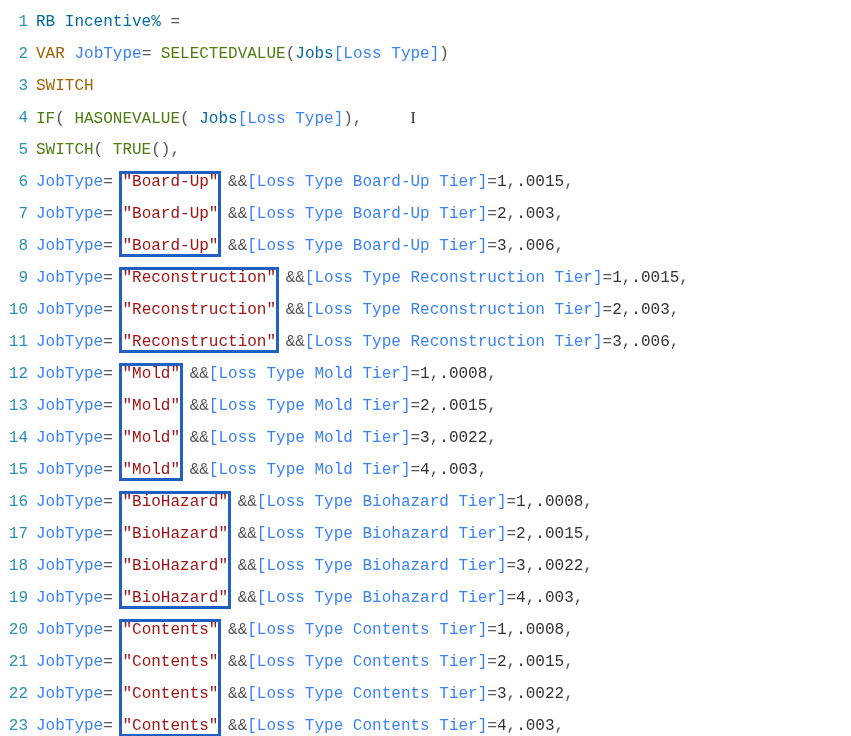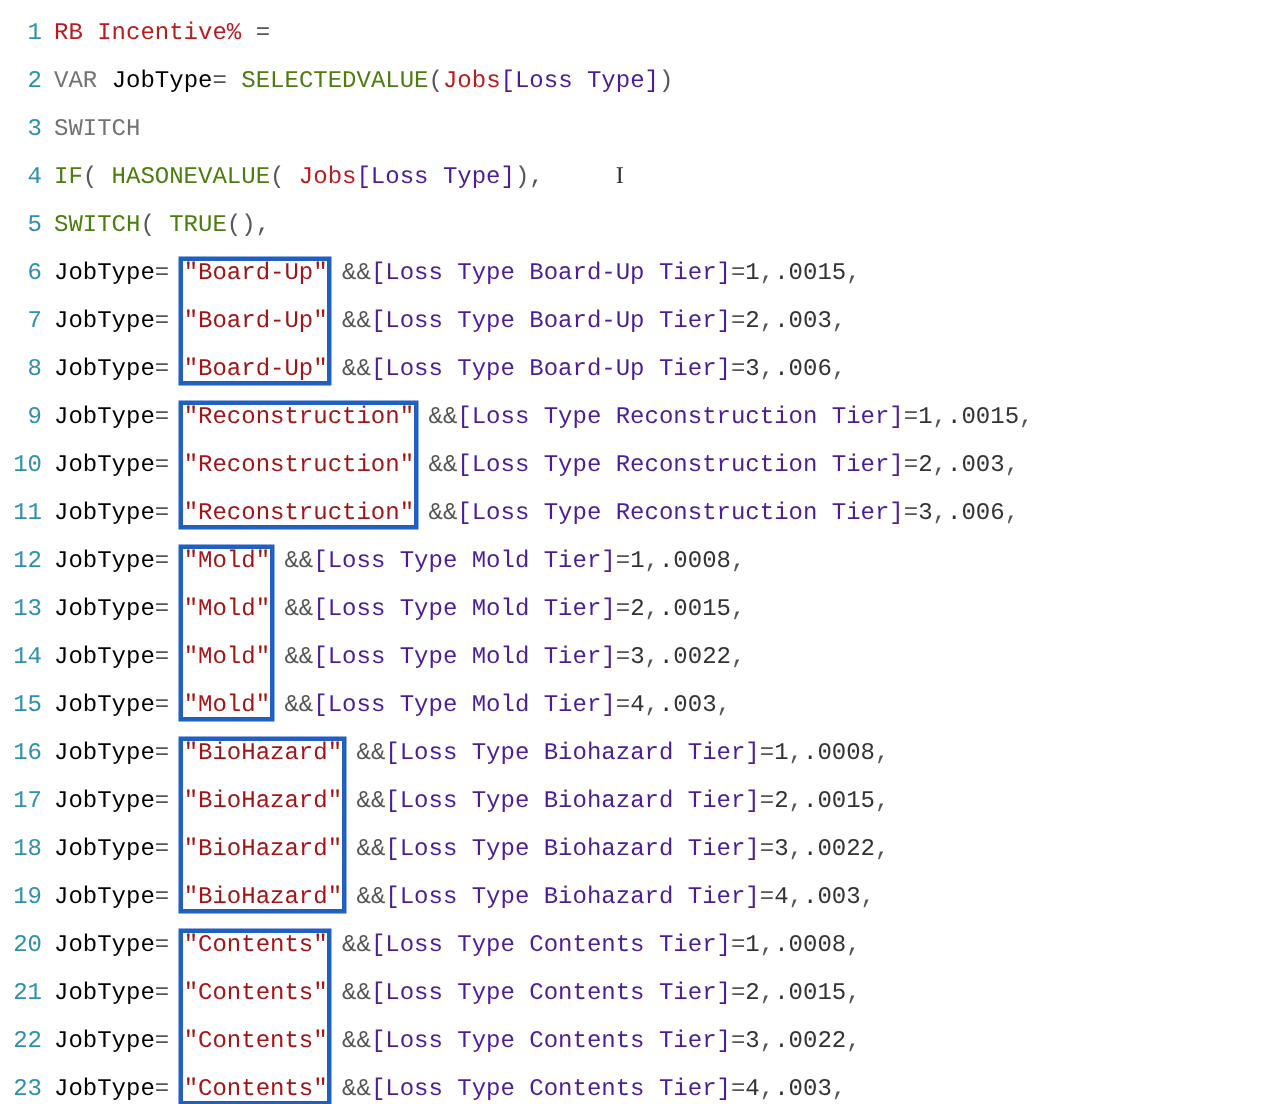--- a/index.html
+++ b/index.html
@@ -27,26 +27,26 @@
     text-align: right;
     color: #2b91af;
     padding-right: 8px;
     flex-shrink: 0;
     user-select: none;
   }
   .code {
     flex: 1;
     position: relative;
   }
-  .t-plain { color: #b91c1c; }
-  .t-keyword { color: #737373; }
+  .t-plain { color: #0369a1; }
+  .t-keyword { color: #a16207; }
   .t-func { color: #4d7c0f; }
-  .t-ident { color: #000000; }
+  .t-ident { color: #3b82f6; }
   .t-str { color: #a31515; }
-  .t-col { color: #4c1d95; font-family: Liberation Mono, monospace; }
+  .t-col { color: #3b82f6; font-family: Liberation Mono, monospace; }
   .t-num { color: #333333; }
   .t-punc { color: #555555; }
 
   
   .box {
     position: absolute;
     border: 3px solid #2060c0;
     background: transparent;
     box-sizing: border-box;
     pointer-events: none;

